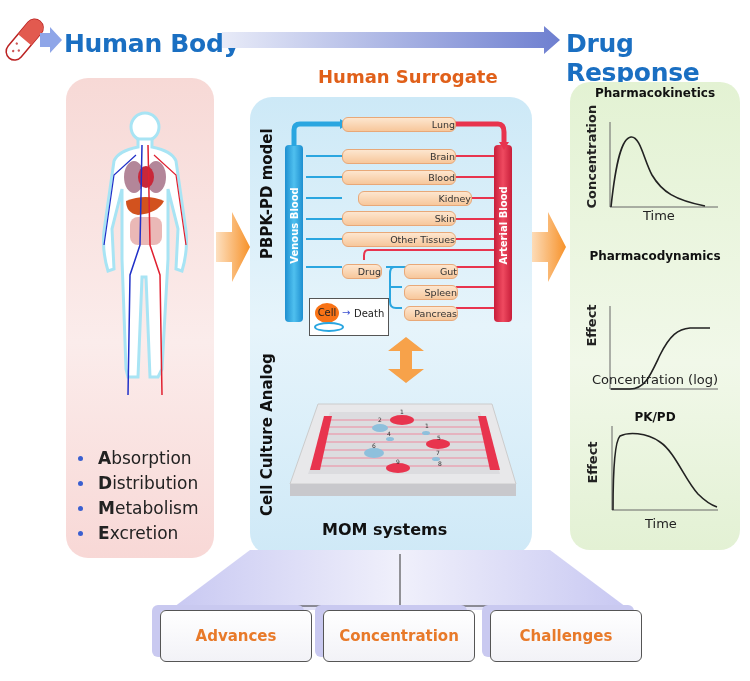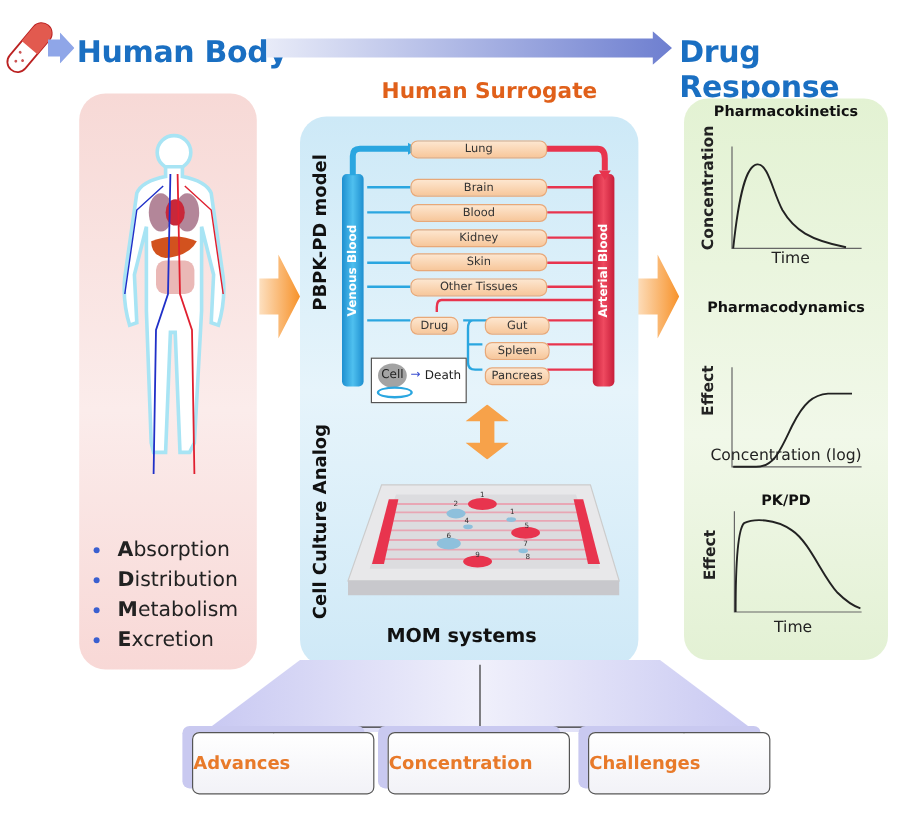--- a/index.html
+++ b/index.html
@@ -11,26 +11,26 @@
      background:linear-gradient(180deg,#f7d9d6 0%,#fbeceb 55%,#f8d8d6 100%); }
   .panel-mid { left:250px; top:97px; width:282px; height:458px; border-radius:22px;
      background:linear-gradient(180deg,#cde9f7 0%,#e6f4fb 50%,#cfe9f7 100%); }
   .panel-right { left:570px; top:82px; width:170px; height:468px; border-radius:20px;
      background:linear-gradient(180deg,#e3f2d3 0%,#f1f8e9 60%,#e3f1d4 100%); }
   .adme { left:78px; top:446px; font-size:17px; color:#222; line-height:25px; }
   .adme .row { display:flex; align-items:center; }
   .adme .dot { width:5px; height:5px; border-radius:50%; background:#3a5fd0; margin-right:15px; }
   .adme b { font-weight:bold; }
   .organ { position:absolute; height:13px; border-radius:6px; background:linear-gradient(180deg,#fde6cf,#f7c79b); border:1px solid #e8a878;
-    font-size:9.5px; color:#333; text-align:center; line-height:13px; font-family:"DejaVu Sans", sans-serif; }
+    font-size:9.5px; color:#333; text-align:right; line-height:13px; font-family:"DejaVu Sans", sans-serif; }
   .vlabel { position:absolute; transform:rotate(-90deg); transform-origin:center; font-weight:bold; white-space:nowrap; }
   .ch-title { position:absolute; font-weight:bold; font-size:12px; color:#111; width:170px; text-align:center; left:570px; }
   .axlbl { position:absolute; font-size:13px; color:#222; }
   .bottom-box { position:absolute; top:610px; width:150px; height:50px; border-radius:6px; background:linear-gradient(180deg,#ffffff,#f2f2f7);
-     border:1px solid #555; box-shadow:-8px -5px 0 #c9c9f0; font-weight:bold; font-size:15px; color:#e87a2a; text-align:left; line-height:50px; }
+     border:1px solid #555; box-shadow:-8px -5px 0 #c9c9f0; font-weight:bold; font-size:15px; color:#e87a2a; text-align:center; line-height:50px; }
 </style>
 </head>
 <body>
 
 <svg class="abs" style="left:4px;top:14px" width="42" height="52" viewBox="0 0 42 52">
   <g transform="rotate(40 21 26)">
     <rect x="12" y="2" width="17" height="48" rx="8.5" fill="#fff" stroke="#b22" stroke-width="1.5"></rect>
     <path d="M12 26 V10.5 a8.5 8.5 0 0 1 17 0 V26 Z" fill="#e25a4f"></path>
     <circle cx="17" cy="34" r="1.2" fill="#c55"></circle>
       <circle cx="23" cy="38" r="1.2" fill="#c55"></circle>
@@ -136,30 +136,30 @@
       <line x1="206" y1="177" x2="244" y2="177"></line>
       <line x1="206" y1="198" x2="244" y2="198"></line>
     <path d="M244 140 H118 Q114 140 114 146 V150" fill="none"></path>
   </g>
   <path d="M150 157 H136 M165 157 H144 Q140 157 140 164 V192 Q140 198 146 198 H152 M140 177 H152" stroke="#2aa6e0" stroke-width="2" fill="none"></path>
 </svg>
 
 <div class="organ" style="left:342px;top:117px;width:112px">Lung</div>
 <div class="organ" style="left:342px;top:149px;width:112px">Brain</div>
 <div class="organ" style="left:342px;top:170px;width:112px">Blood</div>
-<div class="organ" style="left:342px;top:191px;width:112px">Kidney</div>
+<div class="organ" style="left:358px;top:191px;width:112px">Kidney</div>
 <div class="organ" style="left:342px;top:211px;width:112px">Skin</div>
 <div class="organ" style="left:342px;top:232px;width:112px">Other Tissues</div>
 <div class="organ" style="left:342px;top:264px;width:38px">Drug</div>
 <div class="organ" style="left:404px;top:264px;width:52px">Gut</div>
 <div class="organ" style="left:404px;top:285px;width:52px">Spleen</div>
 <div class="organ" style="left:404px;top:306px;width:52px">Pancreas</div>
 
 <div class="abs" style="left:309px;top:298px;width:78px;height:36px;background:#fff;border:1px solid #555"></div>
-<div class="abs" style="left:315px;top:303px;width:24px;height:20px;border-radius:50%;background:#a3a3a3;font-size:10px;line-height:20px;text-align:center;color:#222">Cell</div>
+<div class="abs" style="left:315px;top:303px;width:24px;height:20px;border-radius:50%;background:#f97316;font-size:10px;line-height:20px;text-align:center;color:#222">Cell</div>
 <div class="abs" style="left:314px;top:322px;width:26px;height:6px;border:2px solid #2aa6e0;border-radius:50%"></div>
 <div class="abs" style="left:342px;top:307px;font-size:10px;color:#3a4fd0">→</div>
 <div class="abs" style="left:354px;top:308px;font-size:10px;color:#222">Death</div>
 
 <svg class="abs" style="left:388px;top:337px" width="36" height="46">
   <polygon points="18,0 36,14 24,14 24,32 36,32 18,46 0,32 12,32 12,14 0,14" fill="#f7a24a"></polygon>
 </svg>
 
 <div class="vlabel" style="left:192px;top:432px;width:150px;font-size:15px;color:#111;text-align:center">Cell Culture Analog</div>
 

